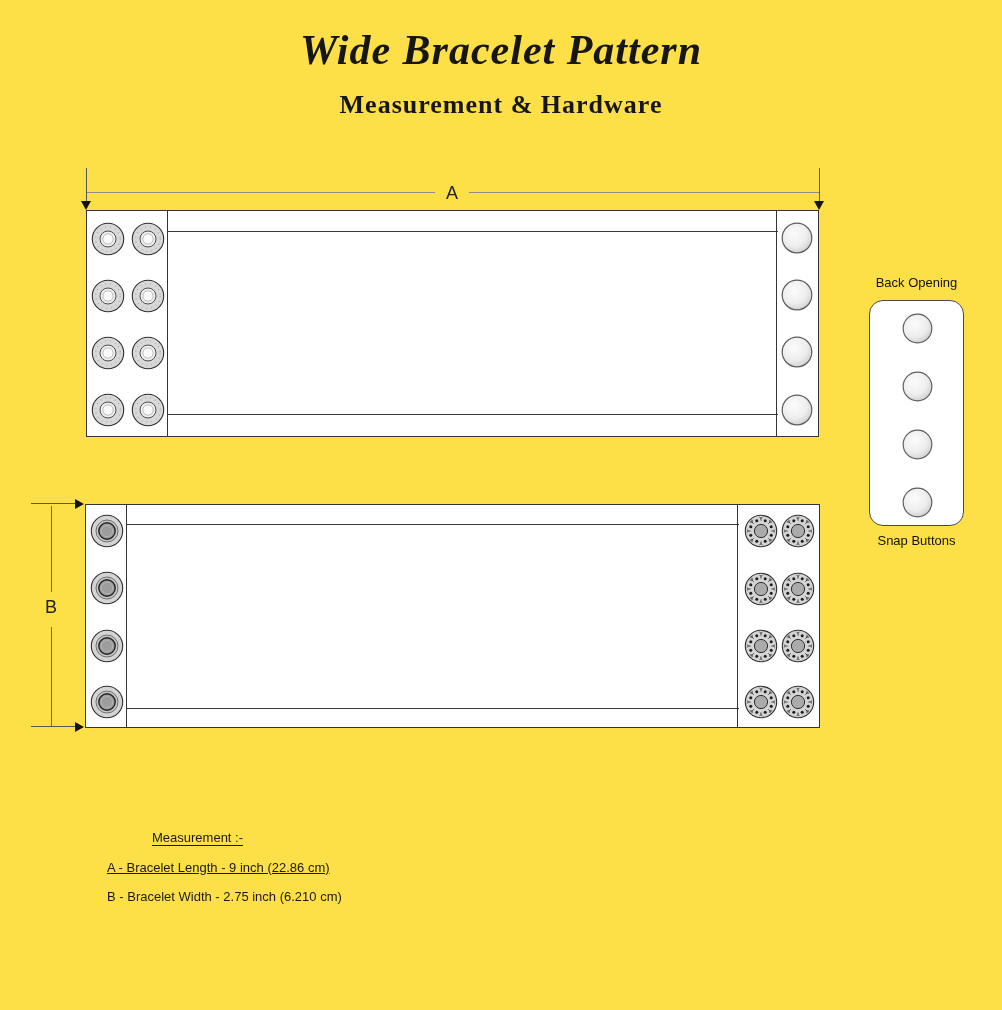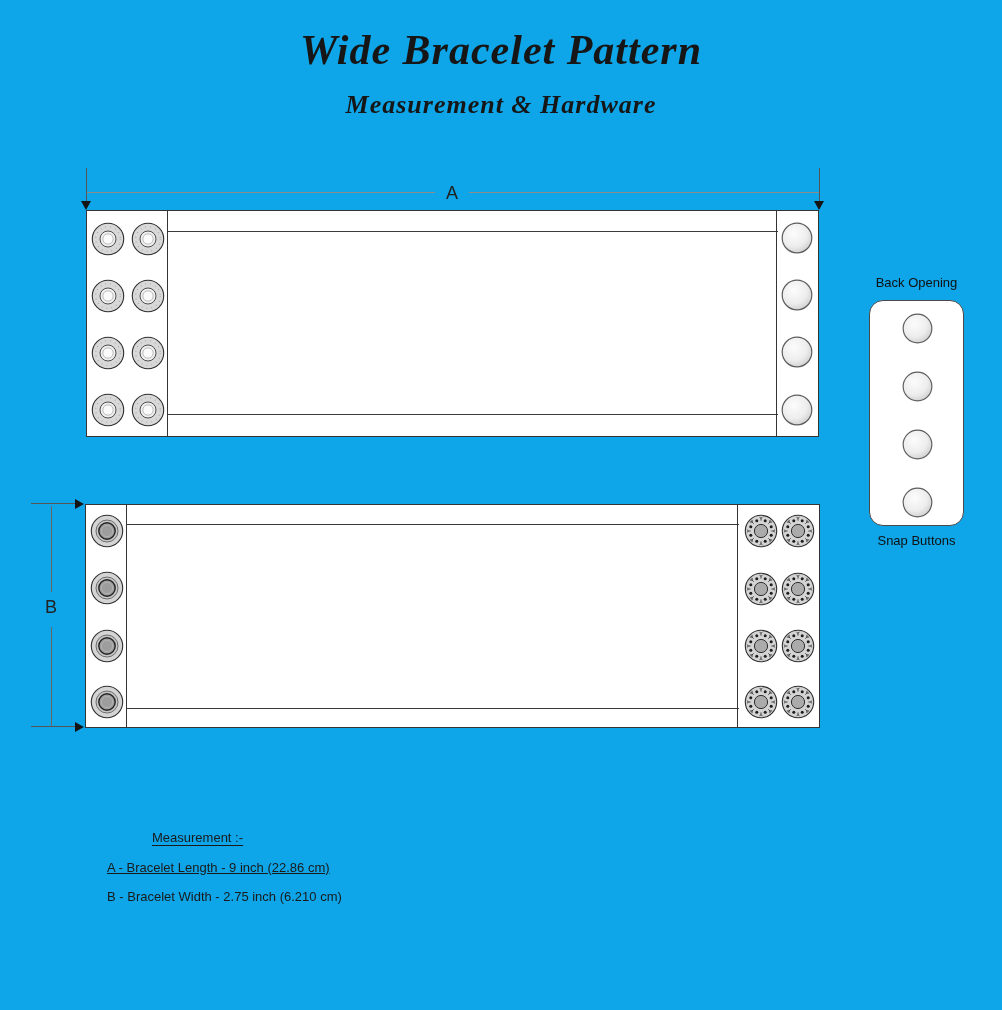--- a/index.html
+++ b/index.html
@@ -1,23 +1,23 @@
 <!DOCTYPE html>
 <html><head>
 <meta charset="utf-8">
 <style>
   html,body{margin:0;padding:0;background:#fff;}
-  .page{position:relative;width:1002px;height:1010px;background:#0ea5e9;overflow:hidden;
+  .page{position:relative;width:1002px;height:1010px;background:#fde047;overflow:hidden;
         font-family:"Liberation Sans",sans-serif;color:#1c1c1c;}
   .abs{position:absolute;}
   .title{top:26px;left:0;width:100%;text-align:center;
          font-family:"Liberation Serif",serif;font-style:italic;font-weight:600;
          font-size:42px;letter-spacing:1px;color:#161616;}
   .subtitle{top:90px;left:0;width:100%;text-align:center;
-            font-family:"Liberation Serif",serif;font-style:italic;font-weight:600;
+            font-family:"Liberation Serif",serif;font-weight:600;
             font-size:26px;letter-spacing:1px;color:#161616;}
   .hline{height:1px;background:#8c8c8c;}
   .hline.dark{background:#555;}
   .vline{width:1px;background:#555;}
   .dim-label{font-size:18px;color:#222;text-align:center;}
   .arrow-down{width:0;height:0;border-left:5px solid transparent;
               border-right:5px solid transparent;border-top:9px solid #141414;}
   .arrow-right{width:0;height:0;border-top:5px solid transparent;
                border-bottom:5px solid transparent;border-left:9px solid #141414;}
   .strap{border:1.5px solid #343434;background:#fff;box-sizing:border-box;}

